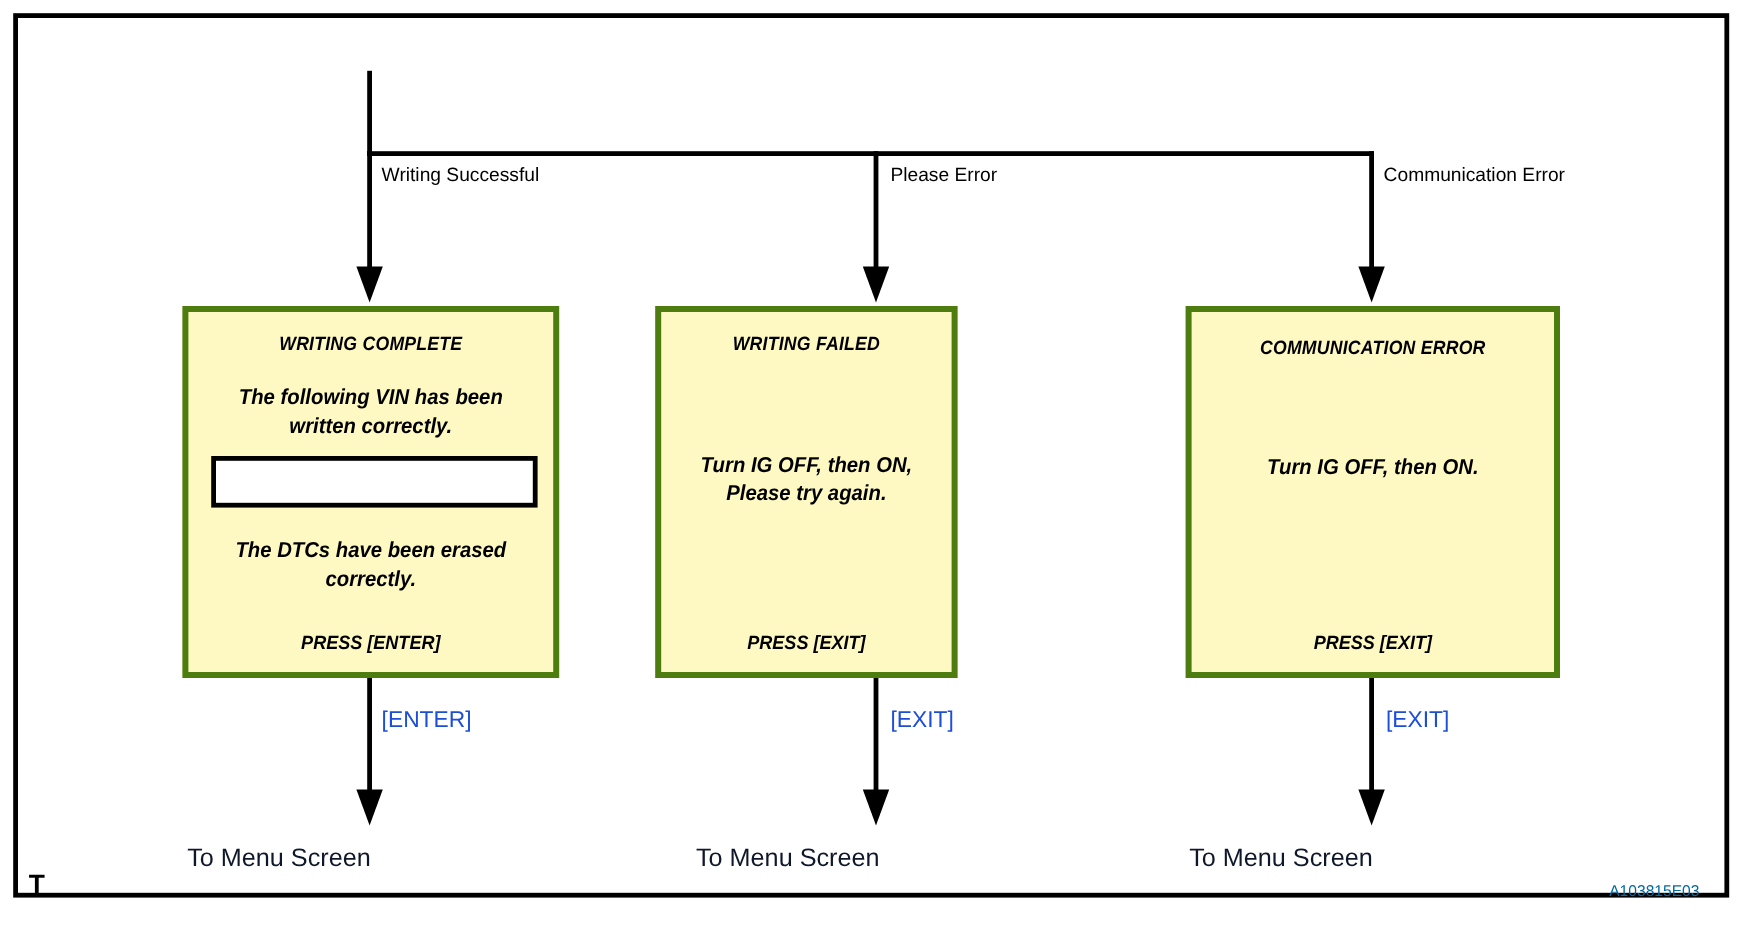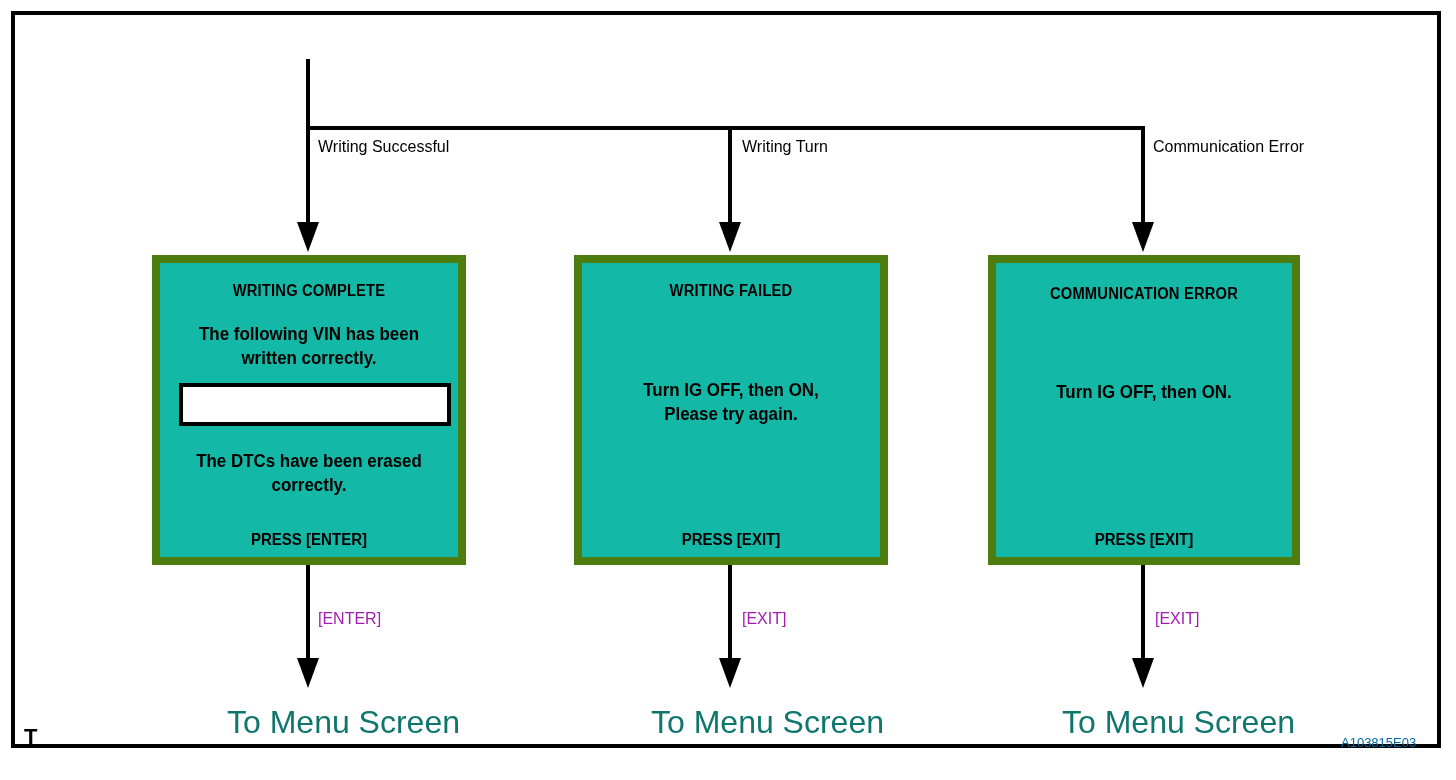--- a/index.html
+++ b/index.html
@@ -81,23 +81,24 @@
     position: absolute;
     font-size: 16px;
     color: #000000;
     white-space: nowrap;
     font-family: "Liberation Sans", sans-serif;
   }
 
   
   .screen-box {
     position: absolute;
-    border: 8px solid #4d7c0f;
+    border: 5px solid #4d7c0f;
     box-sizing: border-box;
-    background: #14b8a6;
+    background: #fef9c3;
+    font-style: italic;
   }
   .screen-title {
     position: absolute;
     left: 0;
     right: 0;
     text-align: center;
     font-size: 16px;
     font-weight: bold;
     color: #000000;
     font-family: "Liberation Sans", sans-serif;
@@ -130,32 +131,31 @@
   .vin-field {
     position: absolute;
     border: 4px solid #000000;
     box-sizing: border-box;
     background: #ffffff;
   }
 
   
   .key-label {
     position: absolute;
-    font-size: 16px;
-    color: #a21caf;
+    font-size: 19px;
+    color: #1d4ed8;
     white-space: nowrap;
     font-family: "Liberation Sans", sans-serif;
-    margin-top: 20px;
   }
   .dest-label {
     position: absolute;
-    font-size: 32px;
-    color: #0f766e;
+    font-size: 21px;
+    color: #0f172a;
     white-space: nowrap;
-    text-align: right;
+    text-align: left;
     font-family: "Liberation Sans", sans-serif;
   }
 </style>
 </head>
 <body>
 
 <div id="page">
 
   <div class="outer-frame"></div>
 
@@ -166,41 +166,41 @@
   <div class="vline" style="left:306px; top:59px; height:71px;"></div>
 
   <div class="hline" style="left:306px; top:126px; width:839px;"></div>
 
   <div class="vline" style="left:306px; top:126px; height:99px;"></div>
   <div class="arrowhead" style="left:297px; top:222px;"></div>
   <div class="branch-label" style="left:318px; top:138px;">Writing Successful</div>
 
   <div class="vline" style="left:728px; top:126px; height:99px;"></div>
   <div class="arrowhead" style="left:719px; top:222px;"></div>
-  <div class="branch-label" style="left:742px; top:138px;">Writing Turn</div>
+  <div class="branch-label" style="left:742px; top:138px;">Please Error</div>
 
   <div class="vline" style="left:1141px; top:126px; height:99px;"></div>
   <div class="arrowhead" style="left:1132px; top:222px;"></div>
   <div class="branch-label" style="left:1153px; top:138px;">Communication Error</div>
 
   <div class="screen-box" style="left:152px; top:255px; width:314px; height:310px;">
     <div class="screen-title" style="top:19px;">WRITING COMPLETE</div>
     <div class="screen-body" style="top:59px;">
       <div>The following VIN has been</div>
       <div>written correctly.</div>
     </div>
     <div class="vin-field" style="left:19px; top:120px; width:272px; height:43px;"></div>
     <div class="screen-body" style="top:186px;">
       <div>The DTCs have been erased</div>
       <div>correctly.</div>
     </div>
     <div class="screen-footer" style="top:268px;">PRESS [ENTER]</div>
   </div>
 
-  <div class="screen-box" style="left:574px; top:255px; width:314px; height:310px;">
+  <div class="screen-box" style="left:546px; top:255px; width:252px; height:310px;">
     <div class="screen-title" style="top:19px;">WRITING  FAILED</div>
     <div class="screen-body" style="top:115px;">
       <div>Turn IG OFF, then ON,</div>
       <div>Please try again.</div>
     </div>
     <div class="screen-footer" style="top:268px;">PRESS [EXIT]</div>
   </div>
 
   <div class="screen-box" style="left:988px; top:255px; width:312px; height:310px;">
     <div class="screen-title" style="top:22px;">COMMUNICATION ERROR</div>

